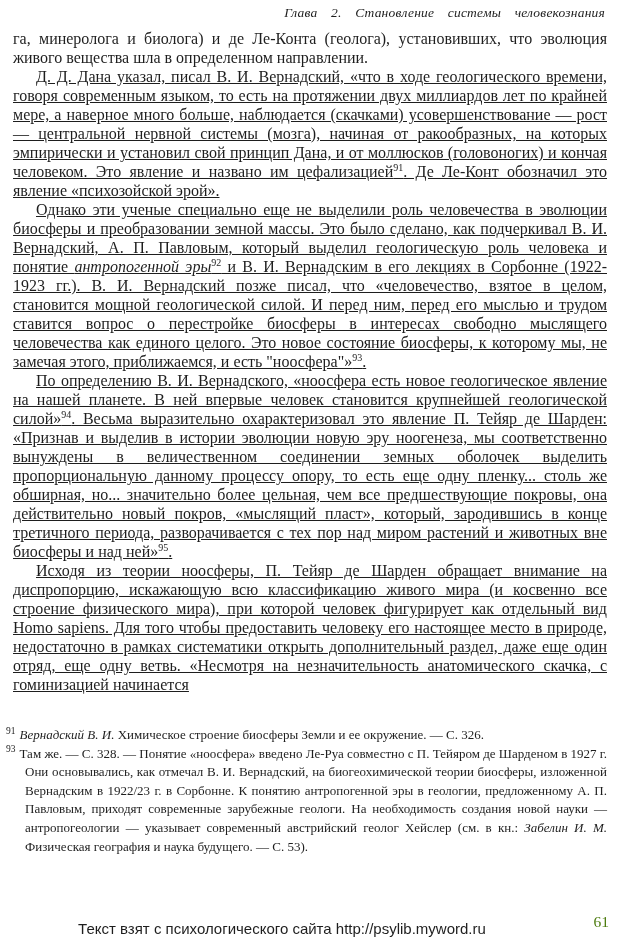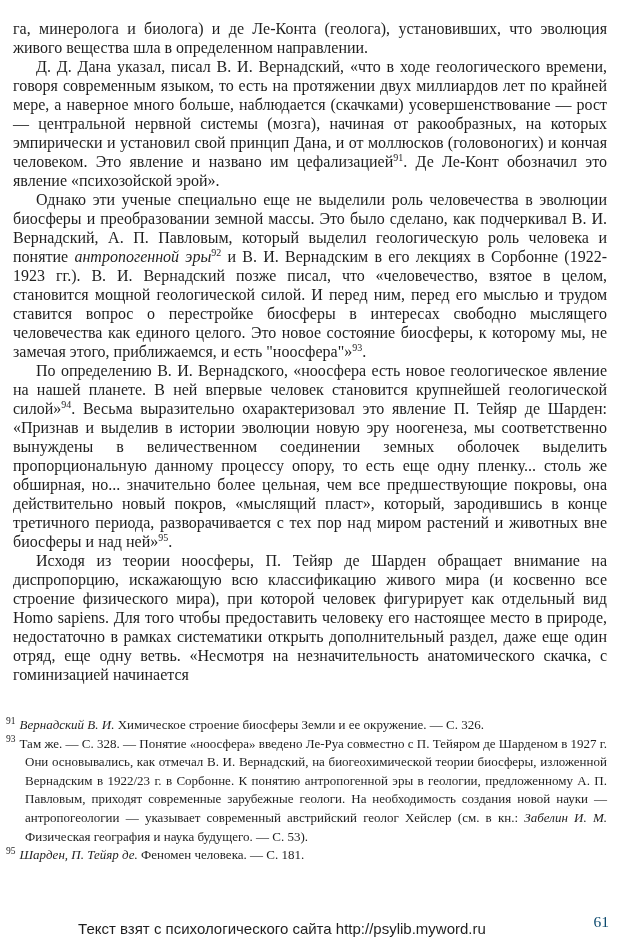--- a/index.html
+++ b/index.html
@@ -18,27 +18,27 @@
   .running-head {
     font-style: italic;
     font-size: 13.5px;
     line-height: 16px;
     text-align: right;
     word-spacing: 10px;
     letter-spacing: 0.2px;
     padding-right: 2px;
   }
   .body-text {
-    margin-top: 14px;
+    margin-top: 8px;
     font-size: 16px;
     line-height: 19px;
     text-align: justify;
   }
   .para { margin: 0; }
-  .para.indent { text-indent: 23px; }
+  .para.indent { text-indent: 23px; text-decoration: underline; }
   .body-text sup {
     font-size: 10px;
     line-height: 0;
     vertical-align: super;
   }
   .footnotes {
     margin-top: 32px;
     margin-left: -7px;
     font-size: 13px;
     line-height: 18.6px;
@@ -66,39 +66,39 @@
     font-size: 15px;
     color: #1e1e1e;
     white-space: nowrap;
   }
   .page-number {
     position: absolute;
     right: 11px;
     bottom: 13px;
     font-family: "Liberation Serif", serif;
     font-size: 15.5px;
-    color: #0c4a6e;
+    color: #4d7c0f;
   }
   i { font-style: italic; }
 </style>
 </head>
 <body>
 
 <div class="page">
+  <div class="running-head">Глава 2. Становление системы человекознания</div>
 
   <div class="body-text" id="body-text">
       <p class="para"><span>га, минеролога и биолога) и де Ле-Конта (геолога), установивших, что эволюция живого вещества шла в определенном направлении.</span></p>
       <p class="para indent"><span>Д. Д. Дана указал, писал В. И. Вернадский, «что в ходе геологического времени, говоря современным языком, то есть на протяжении двух миллиардов лет по крайней мере, а наверное много больше, наблюдается (скачками) усовершенствование — рост — центральной нервной системы (мозга), начиная от ракообразных, на которых эмпирически и установил свой принцип Дана, и от моллюсков (головоногих) и кончая человеком. Это явление и названо им цефализацией</span><sup>91</sup><span>. Де Ле-Конт обозначил это явление «психозойской эрой».</span></p>
       <p class="para indent"><span>Однако эти ученые специально еще не выделили роль человечества в эволюции биосферы и преобразовании земной массы. Это было сделано, как подчеркивал В. И. Вернадский, А. П. Павловым, который выделил геологическую роль человека и понятие </span><i>антропогенной эры</i><sup>92</sup><span> и В. И. Вернадским в его лекциях в Сорбонне (1922-1923 гг.). В. И. Вернадский позже писал, что «человечество, взятое в целом, становится мощной геологической силой. И перед ним, перед его мыслью и трудом ставится вопрос о перестройке биосферы в интересах свободно мыслящего человечества как единого целого. Это новое состояние биосферы, к которому мы, не замечая этого, приближаемся, и есть "ноосфера"»</span><sup>93</sup><span>.</span></p>
       <p class="para indent"><span>По определению В. И. Вернадского, «ноосфера есть новое геологическое явление на нашей планете. В ней впервые человек становится крупнейшей геологической силой»</span><sup>94</sup><span>. Весьма выразительно охарактеризовал это явление П. Тейяр де Шарден: «Признав и выделив в истории эволюции новую эру ноогенеза, мы соответственно вынуждены в величественном соединении земных оболочек выделить пропорциональную данному процессу опору, то есть еще одну пленку... столь же обширная, но... значительно более цельная, чем все предшествующие покровы, она действительно новый покров, «мыслящий пласт», который, зародившись в конце третичного периода, разворачивается с тех пор над миром растений и животных вне биосферы и над ней»</span><sup>95</sup><span>.</span></p>
       <p class="para indent"><span>Исходя из теории ноосферы, П. Тейяр де Шарден обращает внимание на диспропорцию, искажающую всю классификацию живого мира (и косвенно все строение физического мира), при которой человек фигурирует как отдельный вид Homo sapiens. Для того чтобы предоставить человеку его настоящее место в природе, недостаточно в рамках систематики открыть дополнительный раздел, даже еще один отряд, еще одну ветвь. «Несмотря на незначительность анатомического скачка, с гоминизацией начинается</span></p>
     </div>
 
   <div class="footnotes" id="footnotes">
       <div class="footnote"><sup class="fn-num">91</sup><i>Вернадский В. И.</i><span> Химическое строение биосферы Земли и ее окружение. — С. 326.</span></div>
       <div class="footnote"><sup class="fn-num">93</sup><span>Там же. — С. 328. — Понятие «ноосфера» введено Ле-Руа совместно с П. Тейяром де Шарденом в 1927 г. Они основывались, как отмечал В. И. Вернадский, на биогеохимической теории биосферы, изложенной Вернадским в 1922/23 г. в Сорбонне. К понятию антропогенной эры в геологии, предложенному А. П. Павловым, приходят современные зарубежные геологи. На необходимость создания новой науки — антропогеологии — указывает современный австрийский геолог Хейслер (см. в кн.: </span><i>Забелин И. М.</i><span> Физическая география и наука будущего. — С. 53).</span></div>
-      <div class="footnote"><sup class="fn-num">95</sup><i>Шарден, П. Тейяр де.</i><span> Феномен человека. — С. 181.</span></div>
     </div>
 
   <div class="footer-line">Текст взят с психологического сайта http://psylib.myword.ru</div>
 
   <div class="page-number">61</div>
 </div>
 
 </body></html>

